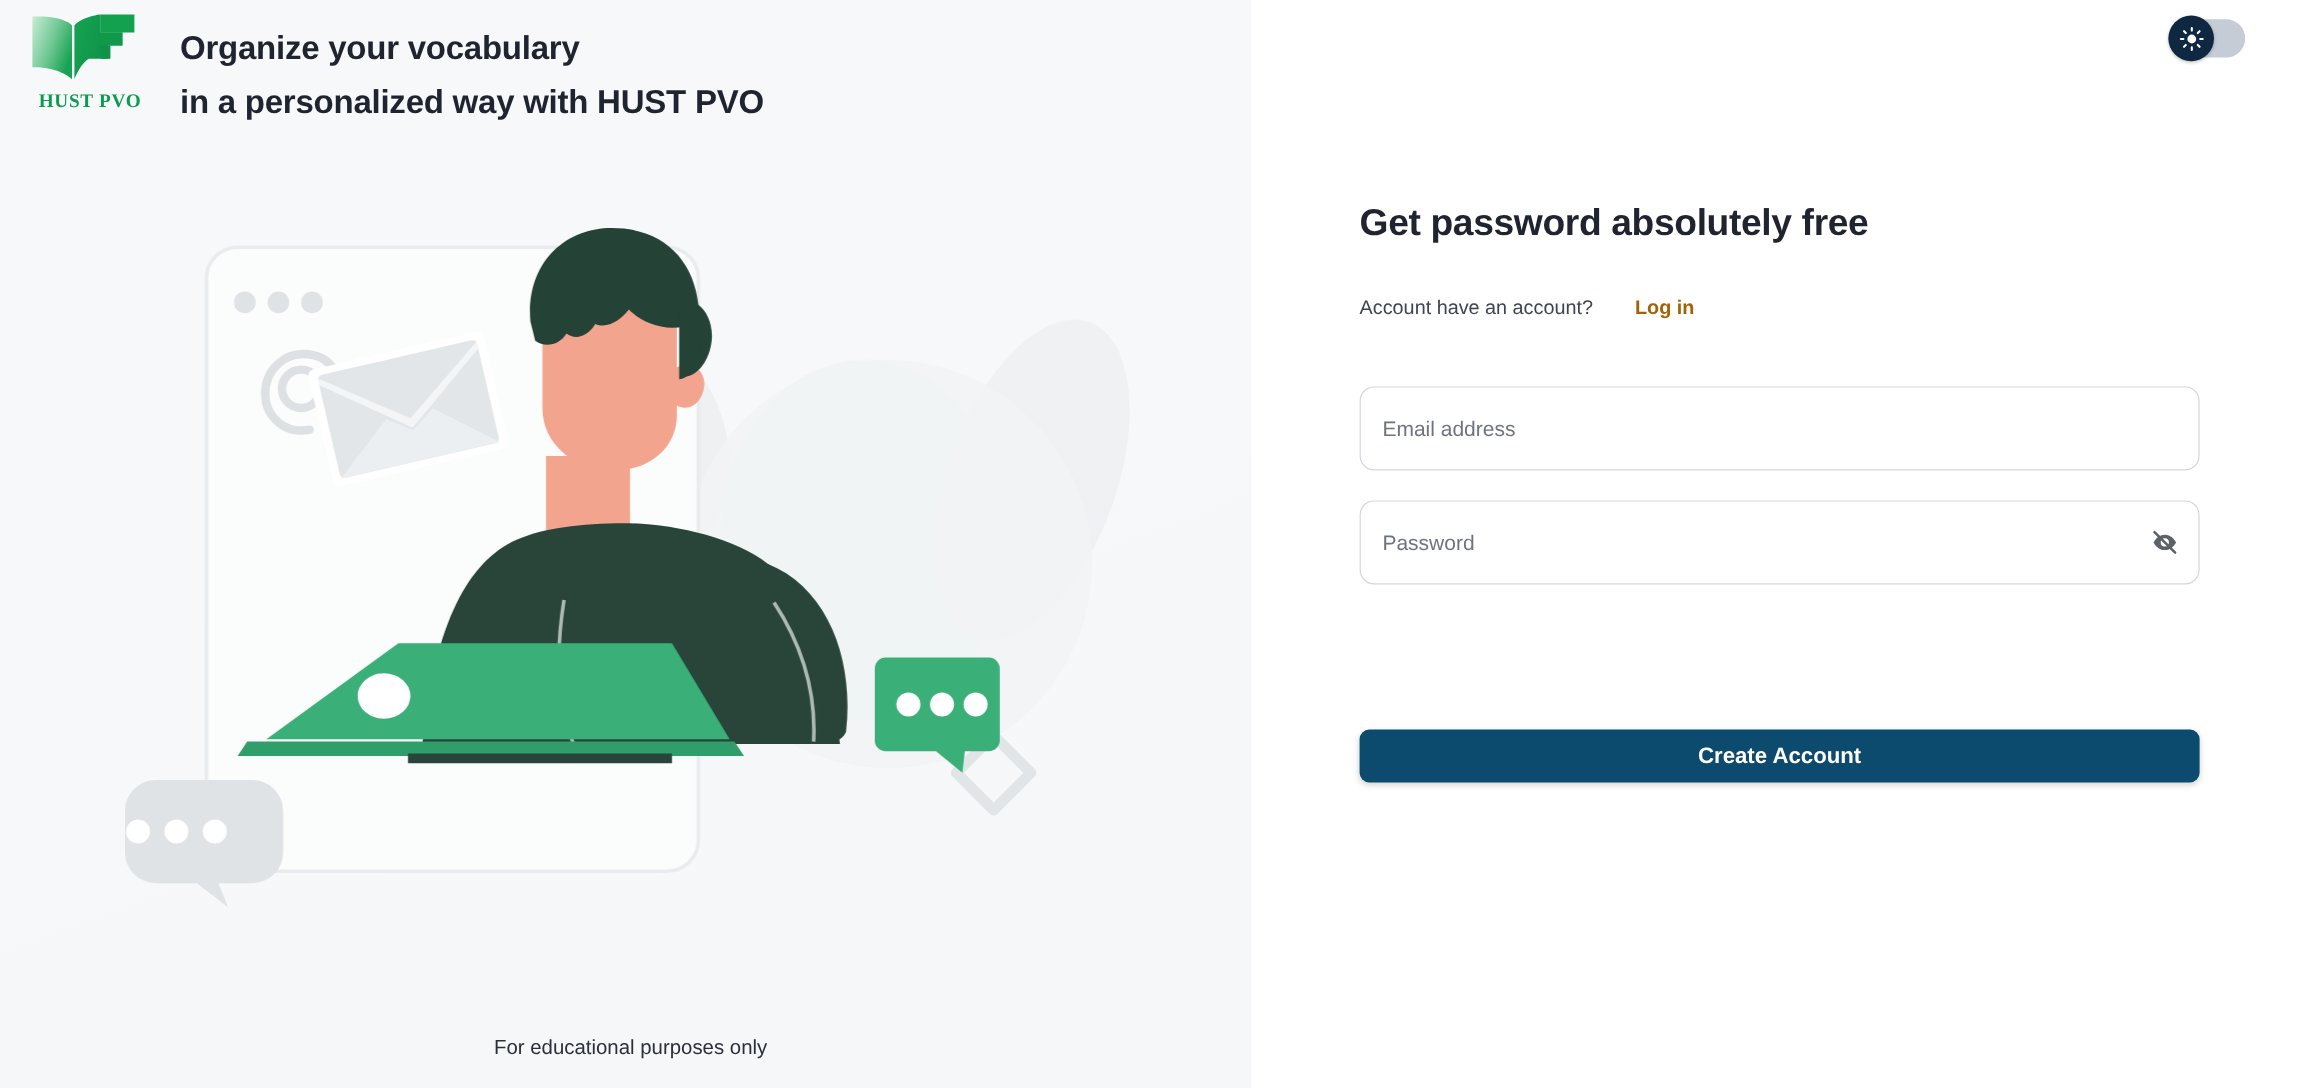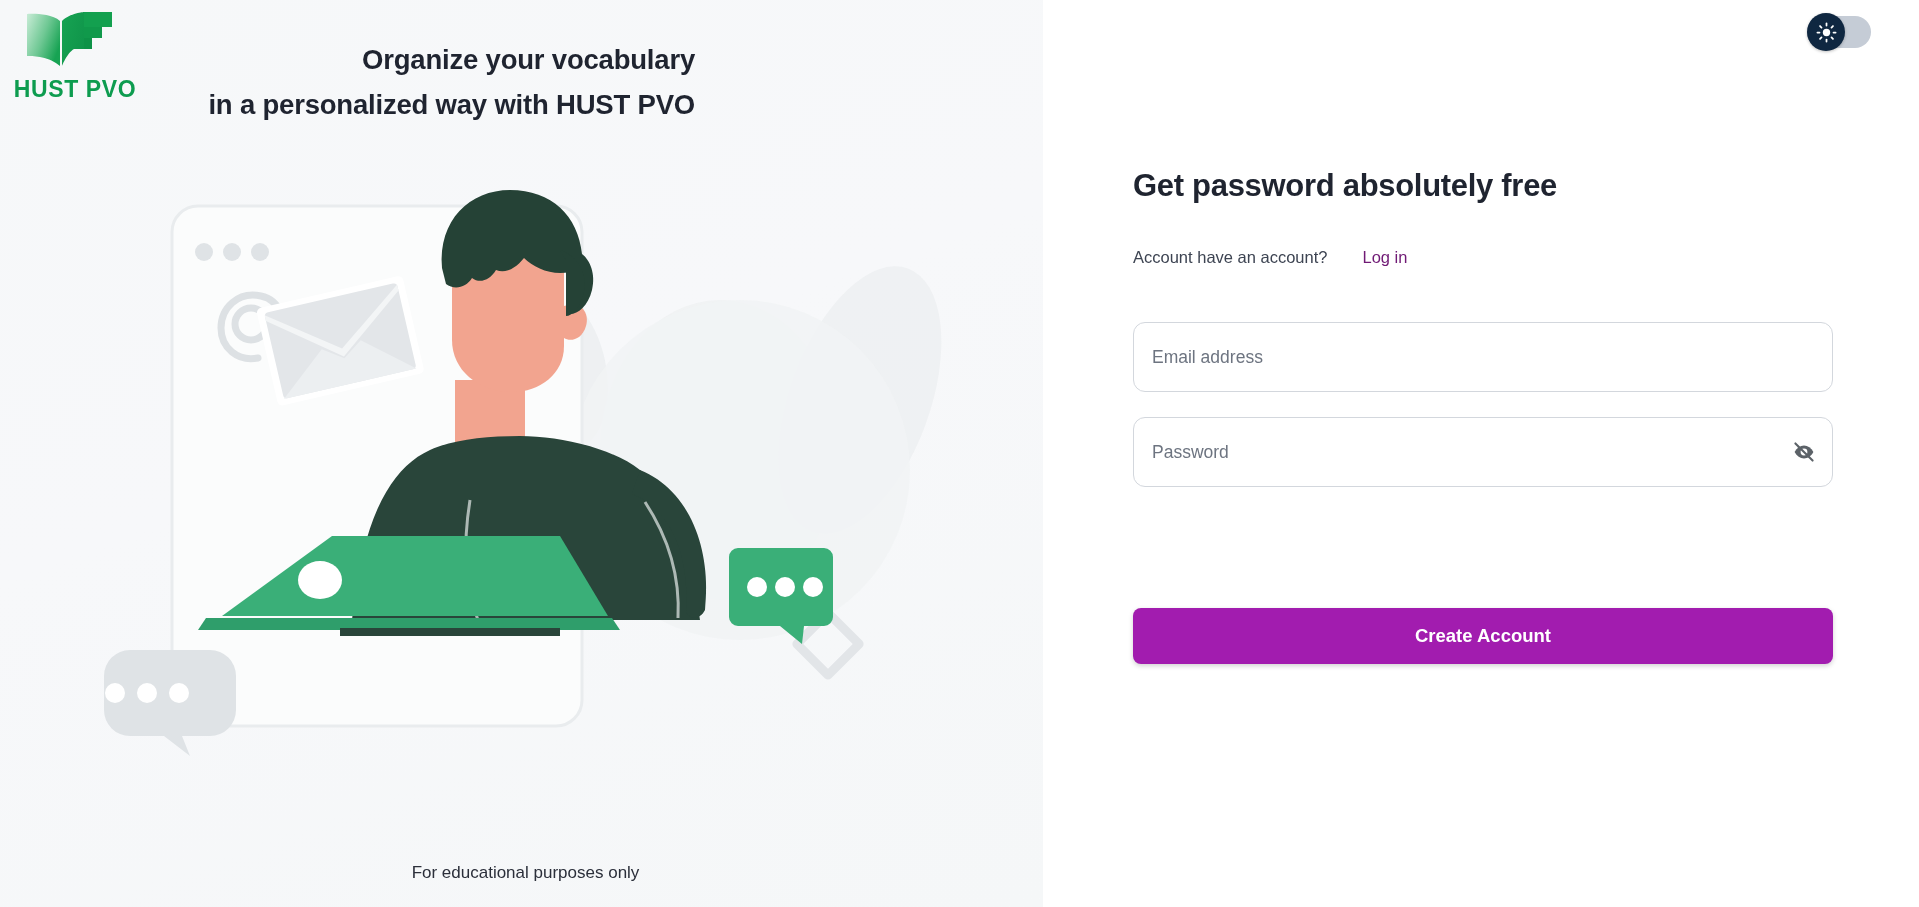--- a/index.html
+++ b/index.html
@@ -21,28 +21,28 @@
     flex: 0 0 1043px;
   }
   .brand-row {
     position: absolute; top: 0; left: 0; width: 1043px; height: 140px;
   }
   .logo-wrap {
     position: absolute; left: 10px; top: 8px; width: 130px; text-align: center;
   }
   .logo-book { width: 106px; height: 62px; display: block; margin: 0 auto; }
   .logo-text {
-    font-size: 23px; font-weight: 700; letter-spacing: 0.6px;
-    color: #0d9c4f; margin-top: 6px; font-family: Liberation Sans, sans-serif;
+    font-size: 16px; font-weight: 700; letter-spacing: 0.6px;
+    color: #0d9c4f; margin-top: 6px; font-family: Liberation Serif, serif;
   }
   .headline {
     position: absolute; left: 150px; top: 18px; width: 545px;
-    text-align: right;
+    text-align: left;
     font-size: 27.5px; font-weight: 700; line-height: 1.62;
-    color: #1f2430; letter-spacing: -0.2px; margin-top: 20px;
+    color: #1f2430; letter-spacing: -0.2px;
   }
 
   
   .illus {
     position: absolute; left: 0; top: 150px; width: 1043px; height: 640px;
   }
   .illus svg { display: block; width: 1043px; height: 640px; }
 
   .footnote {
     position: absolute; left: 4px; bottom: 24px; width: 1043px;
@@ -74,21 +74,21 @@
   .form-title {
     position: absolute; left: 0; top: 168px;
     font-size: 31px; font-weight: 700; color: #1f2430; letter-spacing: -0.3px;
     white-space: nowrap;
   }
   .already-row {
     position: absolute; left: 0; top: 248px;
     font-size: 16.5px; color: #3d4452; white-space: nowrap;
   }
   .login-link {
-    color: #701a75; font-weight: 400; text-decoration: none; cursor: pointer;
+    color: #a16207; font-weight: 700; text-decoration: none; cursor: pointer;
     margin-left: 3px;
     padding-left: 32px;
   }
 
   .field {
     position: absolute; left: 0; width: 700px; height: 70px;
     border: 1px solid #d3d7dd; border-radius: 12px; background: #fff;
     display: flex; align-items: center;
   }
   .field input {
@@ -102,22 +102,22 @@
     cursor: pointer; display: flex; align-items: center; justify-content: center;
     padding: 0;
   }
   .eye-btn svg { width: 24px; height: 24px; display: block; }
 
   #email-field   { top: 322px; }
   #password-field{ top: 417px; align-items: center; }
   #confirm-field { top: 512px; }
 
   .submit-btn {
-    position: absolute; left: 0; top: 608px; width: 700px; height: 56px;
-    background: #a21caf; border: none; border-radius: 8px;
+    position: absolute; left: 0; top: 608px; width: 700px; height: 44px;
+    background: #0c4a6e; border: none; border-radius: 8px;
     color: #ffffff; font-size: 18.5px; font-weight: 700; cursor: pointer;
     font-family: "Liberation Sans", sans-serif;
     box-shadow: 0 2px 5px rgba(0,0,0,.18);
   }
 </style>
 </head>
 <body>
 
 <div class="page">
 

